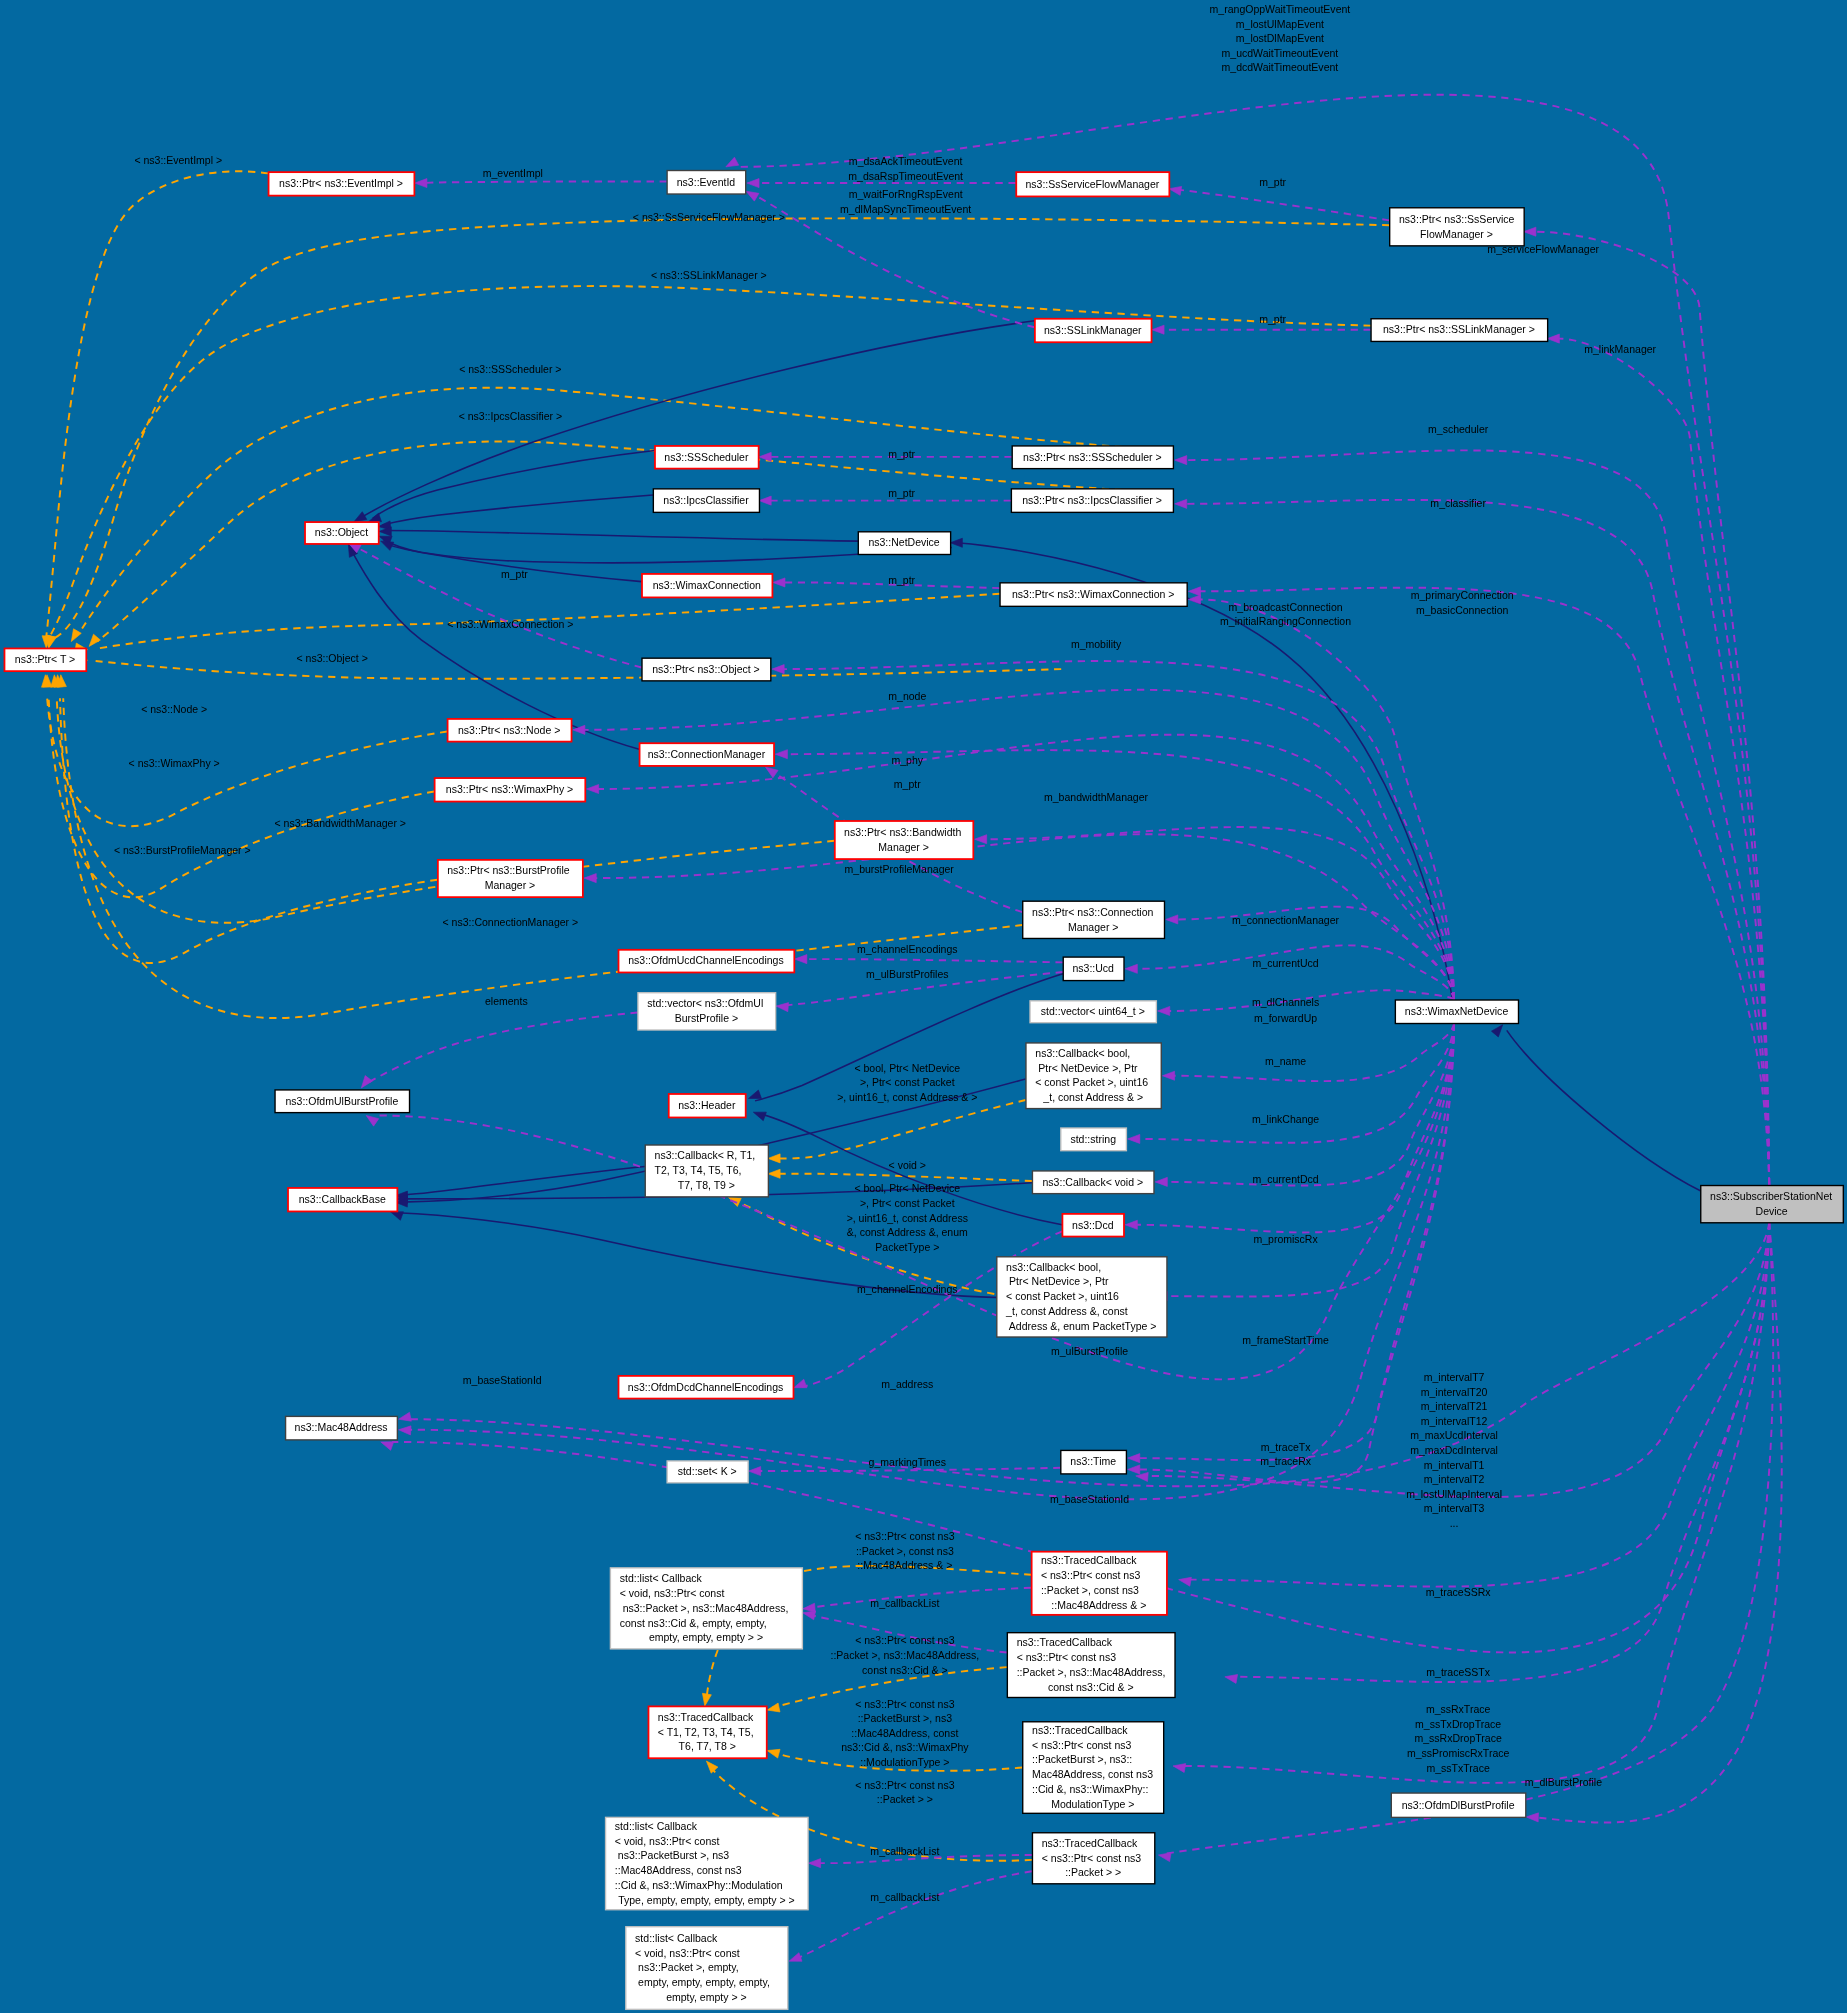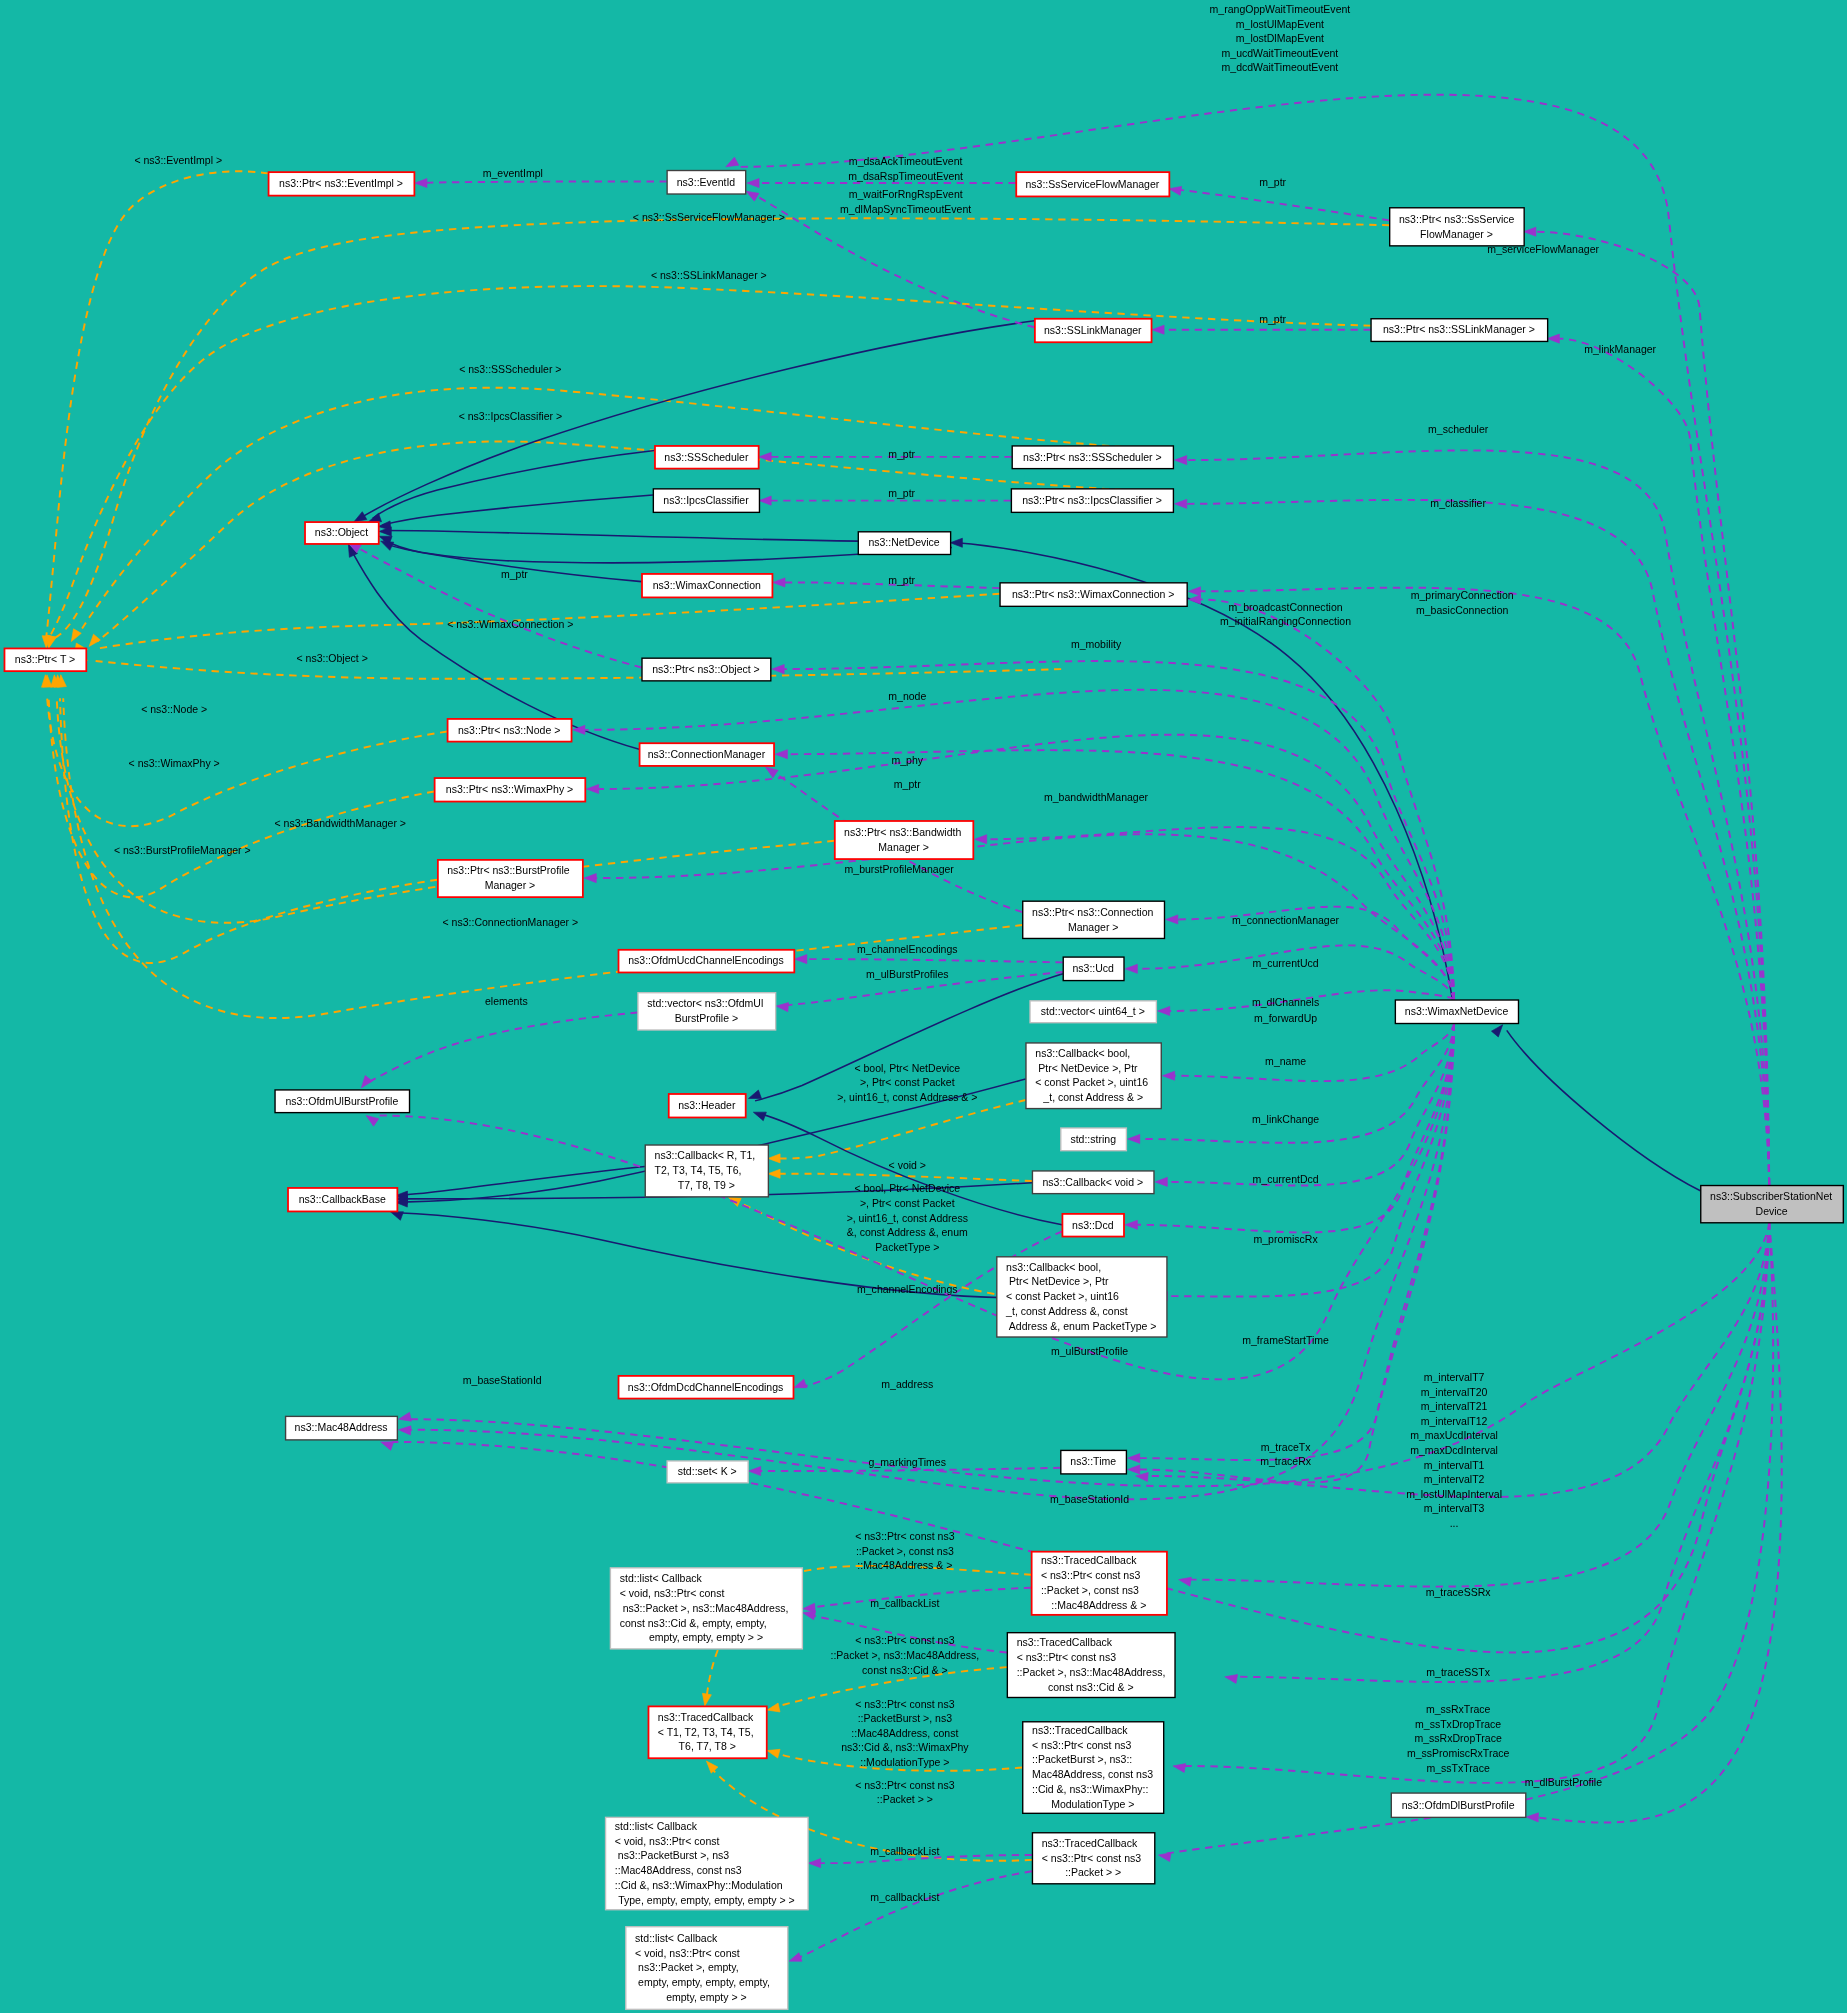--- a/index.html
+++ b/index.html
@@ -1,17 +1,17 @@
 <!DOCTYPE html>
 <html style="font-size:13px"><head>
 <meta charset="utf-8">
 <title>ns3::SubscriberStationNetDevice collaboration diagram</title>
 <style>
 html,body{margin:0;padding:0;background:#fff;}
-#canvas{position:relative;width:1847px;height:2013px;background:#14b8a6;overflow:hidden;}
+#canvas{position:relative;width:1847px;height:2013px;background:#0369a1;overflow:hidden;}
 svg{display:block;shape-rendering:geometricPrecision;}
 svg text{font-family:"Liberation Sans",sans-serif;font-size:13px;fill:#000;}
 </style>
 </head>
 <body>
 
 <div id="canvas">
 <svg id="diagram" width="1847" height="2013" viewBox="0 0 2280 2485" xmlns="http://www.w3.org/2000/svg">
   <g id="edges">
     <path d="M 331,214 C 275,206 206,216 164,254 C 118,296 90,440 72,630 C 62,740 58,780 57,786" fill="none" stroke="#ffa500" stroke-width="2.4" stroke-dasharray="9,7"></path>

